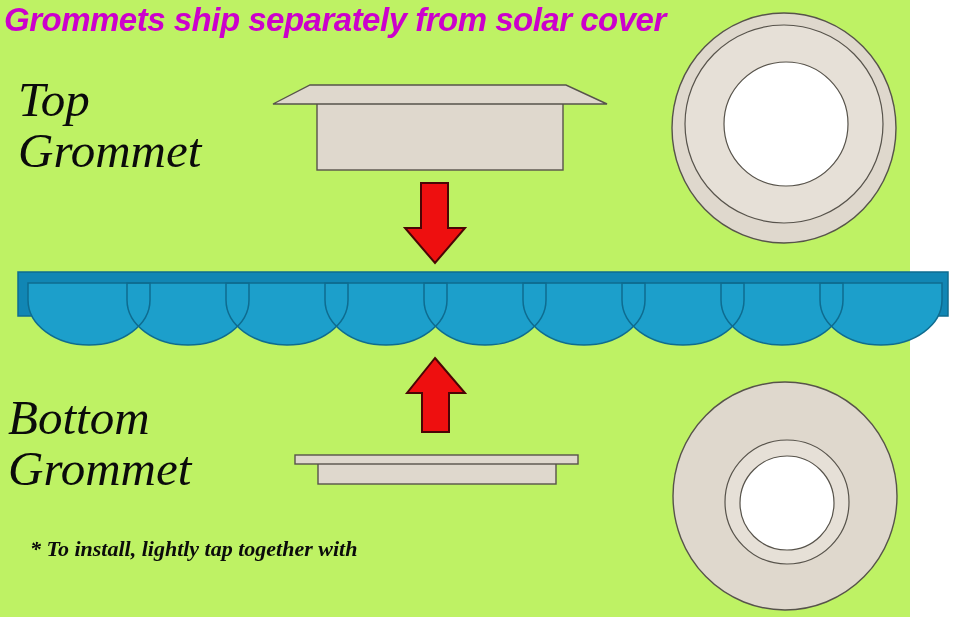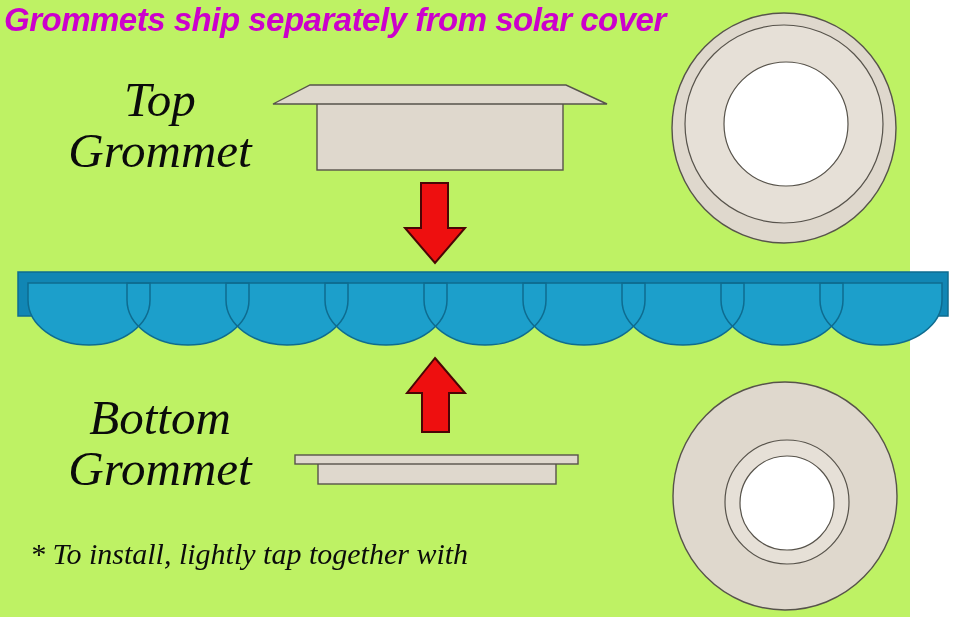--- a/index.html
+++ b/index.html
@@ -9,31 +9,31 @@
   }
   .stage{position:relative;width:910px;height:617px;background:#bef264;}
   .stage > .layer{position:absolute;left:0;top:0;}
   .title{
     position:absolute;left:4px;top:1px;white-space:nowrap;
     font-family:"Liberation Sans",sans-serif;
     font-style:italic;font-weight:bold;font-size:33px;letter-spacing:-0.5px;
     color:var(--title_magenta,#CC00CC);
   }
   .grommet-label{
-    position:absolute;text-align:center;color:var(--text_black,#0b0b0b);
+    position:absolute;text-align:left;color:var(--text_black,#0b0b0b);
     font-family:"Liberation Serif",serif;font-style:italic;
     font-size:49px;line-height:1.05;
   }
   .grommet-label.top{left:18px;top:74px;width:284px;}
   .grommet-label.bottom{left:8px;top:392px;width:304px;}
   .grommet-label span{display:block;}
   .footnote{
     position:absolute;left:30px;top:536px;color:var(--text_black,#0b0b0b);
     font-family:"Liberation Serif",serif;font-style:italic;
-    font-size:30px;line-height:1.17;white-space:nowrap;
+    font-size:22px;line-height:1.17;white-space:nowrap;font-weight:bold;
   }
   .footnote .line2{padding-left:23px;}
   svg{display:block;}
 </style>
 </head>
 <body>
 
 <div class="stage">
 
   <svg class="layer" width="953" height="617" viewBox="0 0 953 617">

